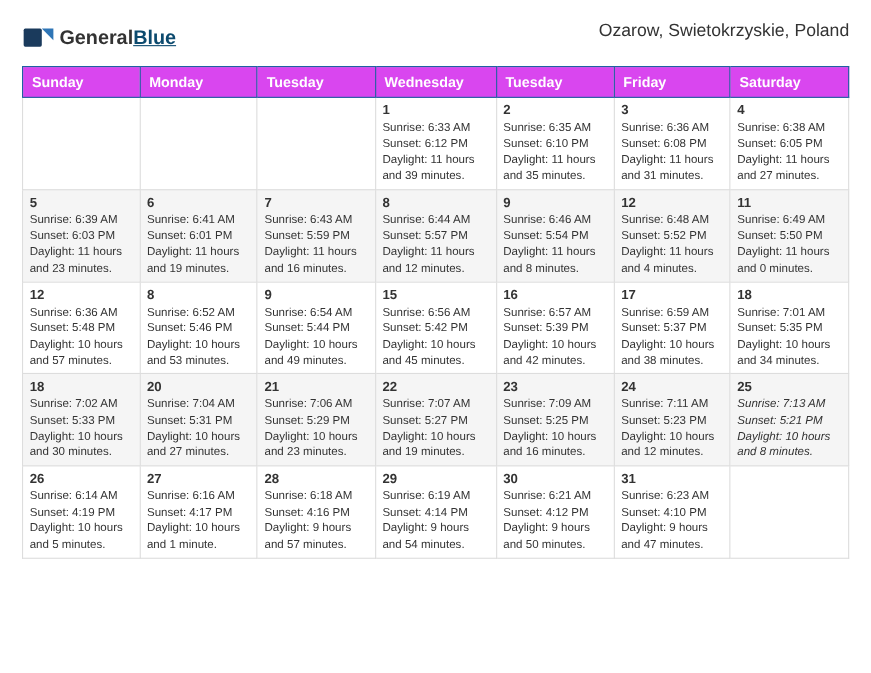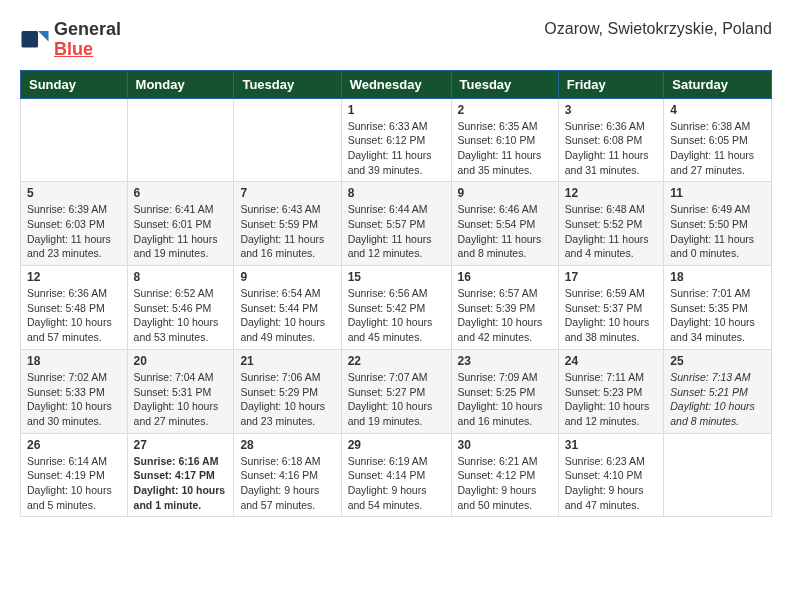--- a/index.html
+++ b/index.html
@@ -15,32 +15,31 @@
       justify-content: space-between;
       align-items: flex-start;
       margin-bottom: 10px;
     }
     .logo {
       display: flex;
       align-items: center;
     }
     .logo-text {
       display: flex;
-      flex-direction: column;
       line-height: 1.1;
     }
     .logo-general {
       font-size: 18px;
       font-weight: bold;
       color: #333;
     }
     .logo-blue {
       font-size: 18px;
       font-weight: bold;
-      color: #ef4444;
+      color: #0c4a6e;
       text-decoration: underline;
     }
     .logo-icon {
       width: 30px;
       height: 30px;
       margin-right: 4px;
     }
     .title-area {
       text-align: right;
     }
@@ -52,21 +51,21 @@
     .location {
       font-size: 16px;
       color: #333;
     }
     .calendar {
       width: 100%;
       border-collapse: collapse;
       border: 1px solid #ccc;
     }
     .calendar th {
-      background: #14532d;
+      background: #d946ef;
       color: #fff;
       text-align: left;
       padding: 6px 8px;
       font-size: 13px;
       border: 1px solid #2060a0;
     }
     .calendar td {
       vertical-align: top;
       padding: 4px 6px;
       border: 1px solid #ddd;
@@ -315,21 +314,21 @@
       <tr>
         <td>
           <span class="day-num">26</span>
           <div class="day-info" style="white-space: pre-line;">Sunrise: 6:14 AM
 Sunset: 4:19 PM
 Daylight: 10 hours
 and 5 minutes.</div>
         </td>
         <td>
           <span class="day-num">27</span>
-          <div class="day-info" style="white-space: pre-line; font-weight: bold;">Sunrise: 6:16 AM
+          <div class="day-info" style="white-space: pre-line;">Sunrise: 6:16 AM
 Sunset: 4:17 PM
 Daylight: 10 hours
 and 1 minute.</div>
         </td>
         <td>
           <span class="day-num">28</span>
           <div class="day-info" style="white-space: pre-line;">Sunrise: 6:18 AM
 Sunset: 4:16 PM
 Daylight: 9 hours
 and 57 minutes.</div>

